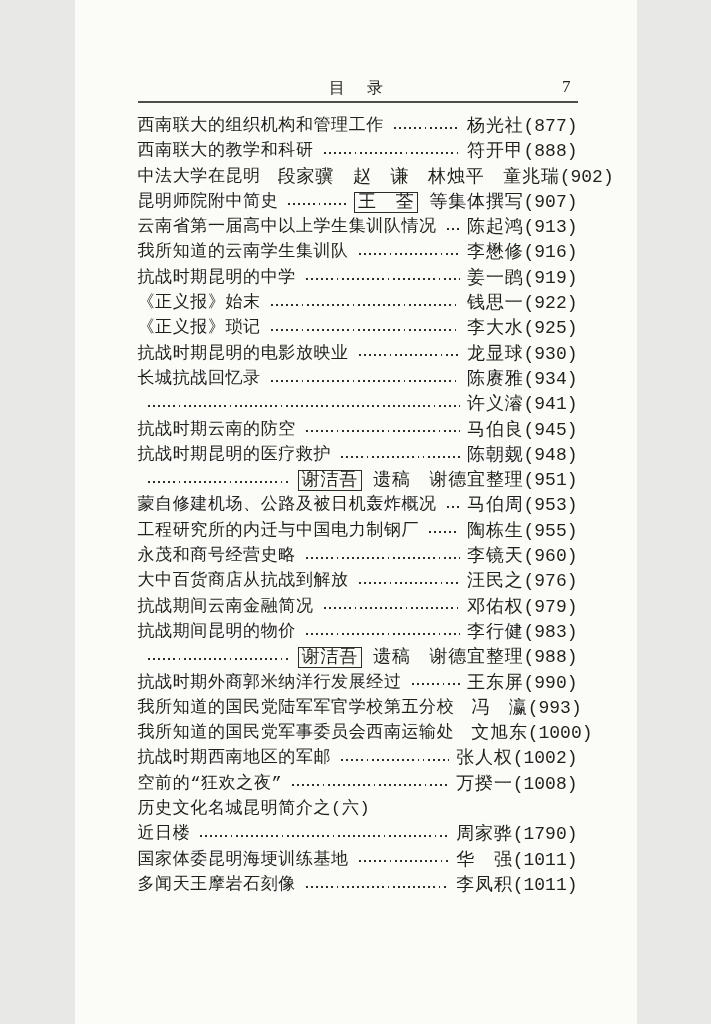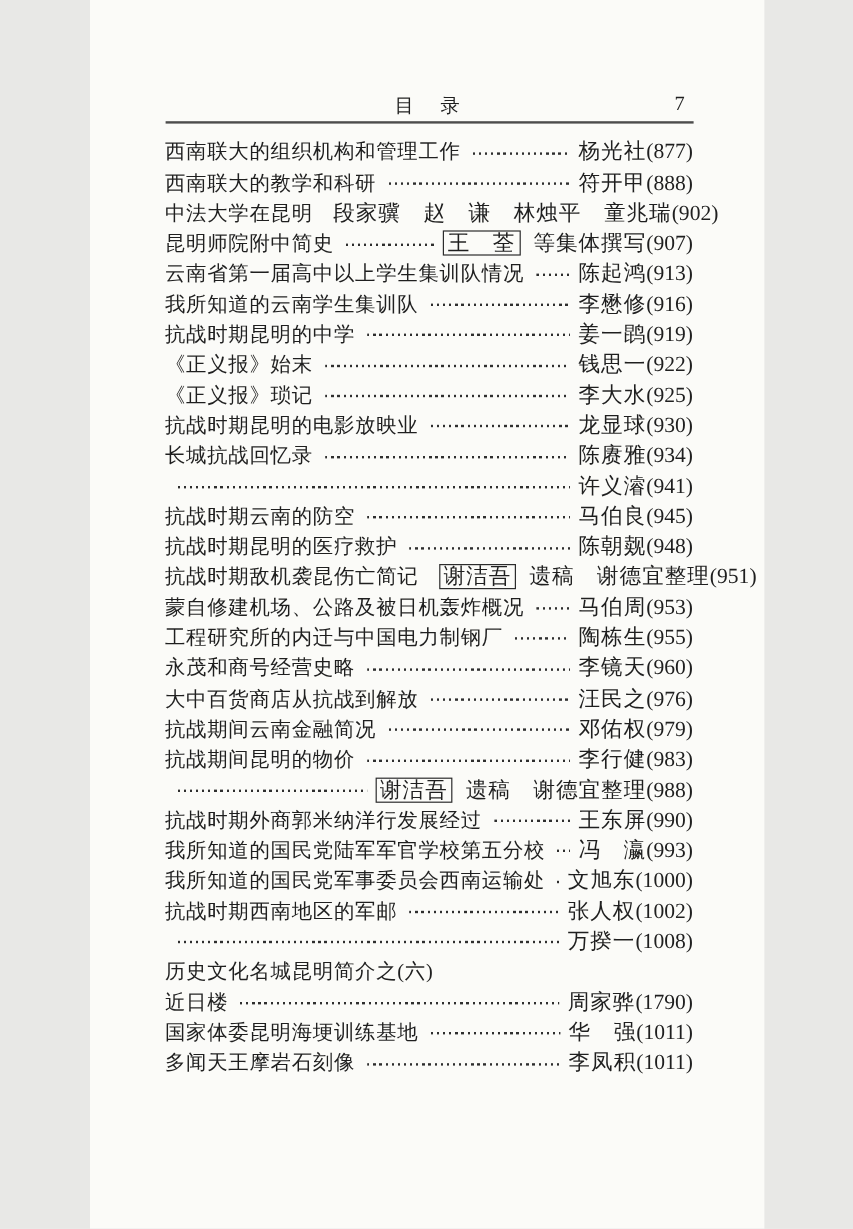--- a/index.html
+++ b/index.html
@@ -44,24 +44,25 @@
     background: #4d4d4d;
   }
   .toc {
     position: absolute;
     left: 63px;
     right: 59px;
     top: 113px;
   }
   .toc-row {
     display: flex;
-    align-items: flex-end;
+    align-items: flex-start;
     height: 25.3px;
     font-size: 17px;
     white-space: pre;
+    font-family: Liberation Mono, monospace;
   }
   .t {
     flex: 0 0 auto;
     letter-spacing: 0.6px;
   }
   .leader {
     flex: 1 1 auto;
     align-self: center;
     height: 2px;
     margin: 4px 7px 0 10px;
@@ -101,31 +102,31 @@
       <div class="toc-row"><span class="t">云南省第一届高中以上学生集训队情况</span><span class="leader"></span><span class="a"><span>陈起鸿</span><span class="pg">(913)</span></span></div>
       <div class="toc-row"><span class="t">我所知道的云南学生集训队</span><span class="leader"></span><span class="a"><span>李懋修</span><span class="pg">(916)</span></span></div>
       <div class="toc-row"><span class="t">抗战时期昆明的中学</span><span class="leader"></span><span class="a"><span>姜一鹍</span><span class="pg">(919)</span></span></div>
       <div class="toc-row"><span class="t">《正义报》始末</span><span class="leader"></span><span class="a"><span>钱思一</span><span class="pg">(922)</span></span></div>
       <div class="toc-row"><span class="t">《正义报》琐记</span><span class="leader"></span><span class="a"><span>李大水</span><span class="pg">(925)</span></span></div>
       <div class="toc-row"><span class="t">抗战时期昆明的电影放映业</span><span class="leader"></span><span class="a"><span>龙显球</span><span class="pg">(930)</span></span></div>
       <div class="toc-row"><span class="t">长城抗战回忆录</span><span class="leader"></span><span class="a"><span>陈赓雅</span><span class="pg">(934)</span></span></div>
       <div class="toc-row"><span class="leader"></span><span class="a"><span>许义濬</span><span class="pg">(941)</span></span></div>
       <div class="toc-row"><span class="t">抗战时期云南的防空</span><span class="leader"></span><span class="a"><span>马伯良</span><span class="pg">(945)</span></span></div>
       <div class="toc-row"><span class="t">抗战时期昆明的医疗救护</span><span class="leader"></span><span class="a"><span>陈朝觌</span><span class="pg">(948)</span></span></div>
-      <div class="toc-row"><span class="t">抗战时期敌机袭昆伤亡简记</span><span class="leader"></span><span class="a"><span class="box">谢洁吾</span><span>遗稿　谢德宜整理</span><span class="pg">(951)</span></span></div>
+      <div class="toc-row"><span class="leader"></span><span class="a"><span class="box">谢洁吾</span><span>遗稿　谢德宜整理</span><span class="pg">(951)</span></span></div>
       <div class="toc-row"><span class="t">蒙自修建机场、公路及被日机轰炸概况</span><span class="leader"></span><span class="a"><span>马伯周</span><span class="pg">(953)</span></span></div>
       <div class="toc-row"><span class="t">工程研究所的内迁与中国电力制钢厂</span><span class="leader"></span><span class="a"><span>陶栋生</span><span class="pg">(955)</span></span></div>
       <div class="toc-row"><span class="t">永茂和商号经营史略</span><span class="leader"></span><span class="a"><span>李镜天</span><span class="pg">(960)</span></span></div>
       <div class="toc-row"><span class="t">大中百货商店从抗战到解放</span><span class="leader"></span><span class="a"><span>汪民之</span><span class="pg">(976)</span></span></div>
       <div class="toc-row"><span class="t">抗战期间云南金融简况</span><span class="leader"></span><span class="a"><span>邓佑权</span><span class="pg">(979)</span></span></div>
       <div class="toc-row"><span class="t">抗战期间昆明的物价</span><span class="leader"></span><span class="a"><span>李行健</span><span class="pg">(983)</span></span></div>
       <div class="toc-row"><span class="leader"></span><span class="a"><span class="box">谢洁吾</span><span>遗稿　谢德宜整理</span><span class="pg">(988)</span></span></div>
       <div class="toc-row"><span class="t">抗战时期外商郭米纳洋行发展经过</span><span class="leader"></span><span class="a"><span>王东屏</span><span class="pg">(990)</span></span></div>
       <div class="toc-row"><span class="t">我所知道的国民党陆军军官学校第五分校</span><span class="leader"></span><span class="a"><span>冯　瀛</span><span class="pg">(993)</span></span></div>
       <div class="toc-row"><span class="t">我所知道的国民党军事委员会西南运输处</span><span class="leader"></span><span class="a"><span>文旭东</span><span class="pg">(1000)</span></span></div>
       <div class="toc-row"><span class="t">抗战时期西南地区的军邮</span><span class="leader"></span><span class="a"><span>张人权</span><span class="pg">(1002)</span></span></div>
-      <div class="toc-row"><span class="leader"></span><span class="a"><span>万揆一</span><span class="pg">(1008)</span></span></div>
+      <div class="toc-row"><span class="t">空前的“狂欢之夜”</span><span class="leader"></span><span class="a"><span>万揆一</span><span class="pg">(1008)</span></span></div>
       <div class="toc-row"><span class="t">历史文化名城昆明简介之(六)</span></div>
       <div class="toc-row"><span class="t">近日楼</span><span class="leader"></span><span class="a"><span>周家骅</span><span class="pg">(1790)</span></span></div>
       <div class="toc-row"><span class="t">国家体委昆明海埂训练基地</span><span class="leader"></span><span class="a"><span>华　强</span><span class="pg">(1011)</span></span></div>
       <div class="toc-row"><span class="t">多闻天王摩岩石刻像</span><span class="leader"></span><span class="a"><span>李凤积</span><span class="pg">(1011)</span></span></div>
     </div>
 </div>
 
 </body></html>

